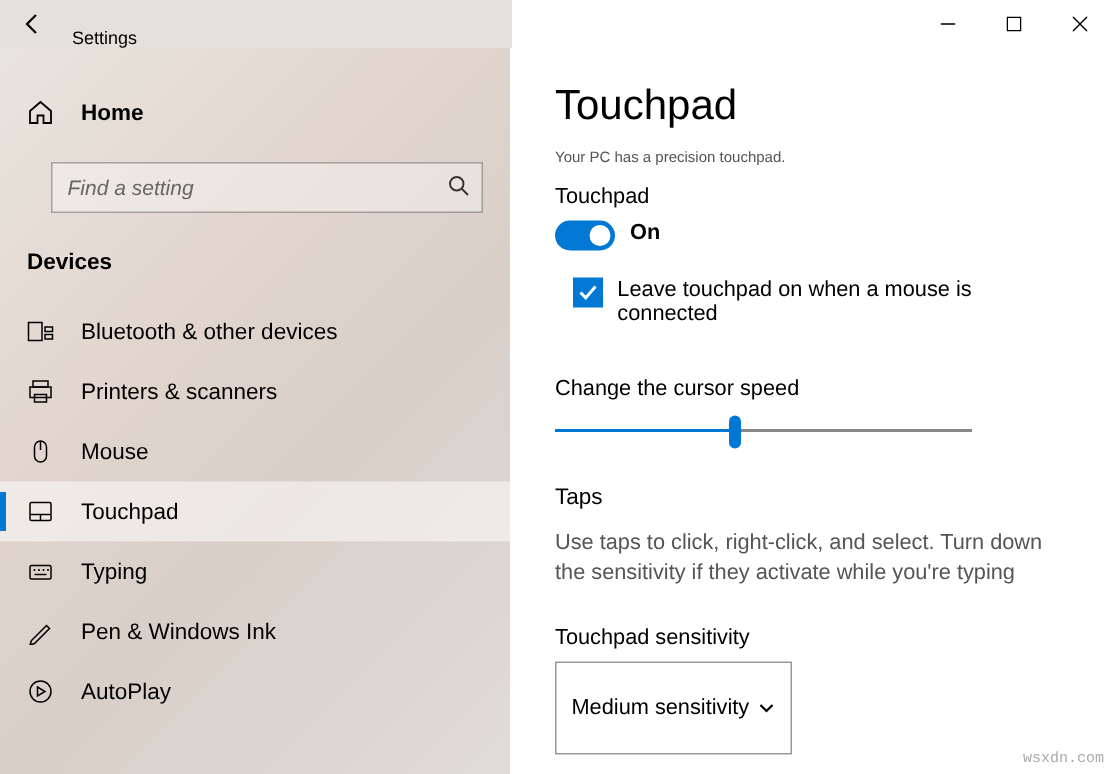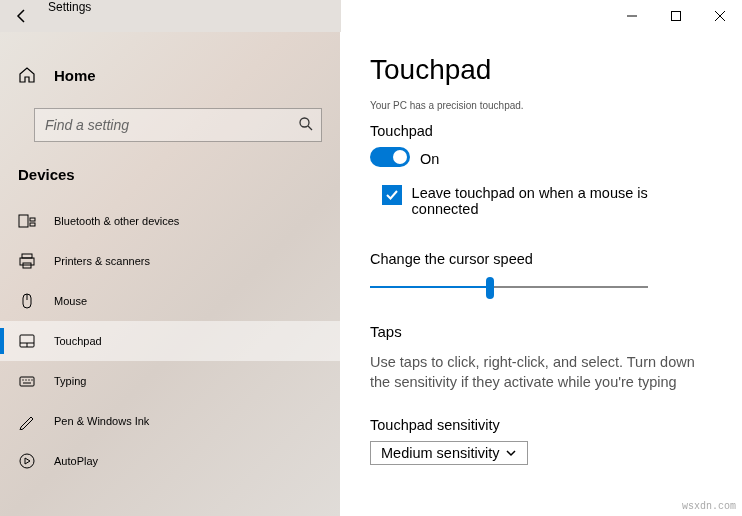--- a/index.html
+++ b/index.html
@@ -1,54 +1,54 @@
 <!DOCTYPE html>
 <html><head>
   <meta charset="utf-8">
   <style>
     * { box-sizing: border-box; margin: 0; padding: 0; font-family: "Segoe UI", -apple-system, sans-serif; }
     body { width: 742px; height: 516px; background: #fff; overflow: hidden; position: relative; }
-    .titlebar { height: 32px; display: flex; align-items: flex-start; background: linear-gradient(to right, #e4e0dc 0%, #e4e0dc 46%, #fff 46%, #fff 100%); }
+    .titlebar { height: 32px; display: flex; align-items: flex-end; background: linear-gradient(to right, #e4e0dc 0%, #e4e0dc 46%, #fff 46%, #fff 100%); }
     .back-btn { width: 44px; height: 32px; display: flex; align-items: center; justify-content: center; cursor: pointer; }
     .app-title { font-size: 12px; color: #000; margin-left: 4px; }
     .win-controls { margin-left: auto; display: flex; }
     .win-btn { width: 44px; height: 32px; display: flex; align-items: center; justify-content: center; cursor: pointer; }
     .container { display: flex; height: calc(100% - 32px); }
     .sidebar { width: 340px; background: linear-gradient(135deg, #e8e4de 0%, #e2d6ce 35%, #d8cfc8 60%, #e0dcd8 100%); padding-top: 24px; overflow-y: auto; }
     .home-row { display: flex; align-items: center; padding: 10px 18px; cursor: pointer; }
     .home-row .icon { width: 18px; height: 18px; margin-right: 18px; }
     .home-row span { font-size: 15px; color: #000; font-weight: bold; }
     .search-wrap { margin: 14px 18px 24px 18px; position: relative; padding-left: 16px; }
     .search-input { width: 100%; height: 34px; background: rgba(255,255,255,0.35); border: 1px solid rgba(0,0,0,0.3); padding: 0 36px 0 10px; font-size: 14px; color: #555; outline: none; }
     .search-input::placeholder { color: #666; font-style: italic; }
     .search-icon-wrap { position: absolute; right: 8px; top: 8px; }
     .section-label { font-size: 15px; font-weight: 600; color: #000; padding: 0 18px 18px 18px; }
     .nav-item { display: flex; align-items: center; padding: 11px 18px; cursor: pointer; position: relative; }
     .nav-item.active { background: rgba(255,255,255,0.5); }
     .nav-item.active::before { content: ""; position: absolute; left: 0; top: 7px; bottom: 7px; width: 4px; background: #0078d4; }
     .nav-item .icon { width: 18px; height: 18px; margin-right: 18px; display: flex; align-items: center; justify-content: center; }
-    .nav-item span { font-size: 11px; color: #000; }
+    .nav-item span { font-size: 15px; color: #000; }
     .content { flex: 1; padding: 22px 30px; overflow-y: auto; }
     .page-title { font-size: 28px; font-weight: 400; color: #000; margin-bottom: 14px; }
     .subtitle { font-size: 10px; color: #555; margin-bottom: 12px; }
     .setting-label { font-size: 14.5px; color: #000; margin-bottom: 8px; }
-    .toggle-row { display: flex; align-items: flex-end; margin-bottom: 18px; }
+    .toggle-row { display: flex; align-items: flex-start; margin-bottom: 18px; font-weight: bold; }
     .toggle { width: 40px; height: 20px; background: #0078d4; border-radius: 10px; position: relative; cursor: pointer; margin-right: 10px; }
     .toggle::after { content: ""; position: absolute; right: 3px; top: 3px; width: 14px; height: 14px; background: #fff; border-radius: 50%; }
     .toggle-state { font-size: 14.5px; color: #000; }
     .checkbox-row { display: flex; align-items: flex-start; margin-bottom: 34px; padding-left: 12px; }
     .checkbox { width: 20px; height: 20px; background: #0078d4; display: flex; align-items: center; justify-content: center; margin-right: 10px; cursor: pointer; }
     .checkbox-label { font-size: 14.5px; color: #000; }
     .slider-wrap { position: relative; width: 278px; height: 26px; margin-bottom: 22px; cursor: pointer; }
     .slider-track { position: absolute; top: 11px; left: 0; right: 0; height: 2px; background: #888; }
     .slider-fill { position: absolute; top: 11px; left: 0; width: 120px; height: 2px; background: #0078d4; }
     .slider-thumb { position: absolute; top: 2px; left: 116px; width: 8px; height: 22px; background: #0078d4; border-radius: 4px; }
     .taps-header { font-size: 15px; font-weight: 400; color: #000; margin-top: 12px; margin-bottom: 12px; }
     .taps-desc { font-size: 14.5px; color: #555; margin-bottom: 24px; line-height: 1.4; }
-    .dropdown { display: inline-flex; align-items: center; border: 1px solid #999; padding: 3px 10px; cursor: pointer; font-size: 14.5px; }
+    .dropdown { display: inline-flex; align-items: center; border: 1px solid #999; padding: 22px 10px; cursor: pointer; font-size: 14.5px; }
     .dropdown-label { margin-right: 6px; }
     .watermark { position: absolute; bottom: 4px; right: 6px; font-size: 10px; color: #aaa; font-family: Liberation Mono, monospace; }
   </style>
 </head>
 <body>
 
 <div class="titlebar">
   <div class="back-btn">
     <svg width="16" height="16" viewBox="0 0 16 16">
         <path d="M10 2 L4 8 L10 14" stroke="#000" stroke-width="1.5" fill="none"></path>

